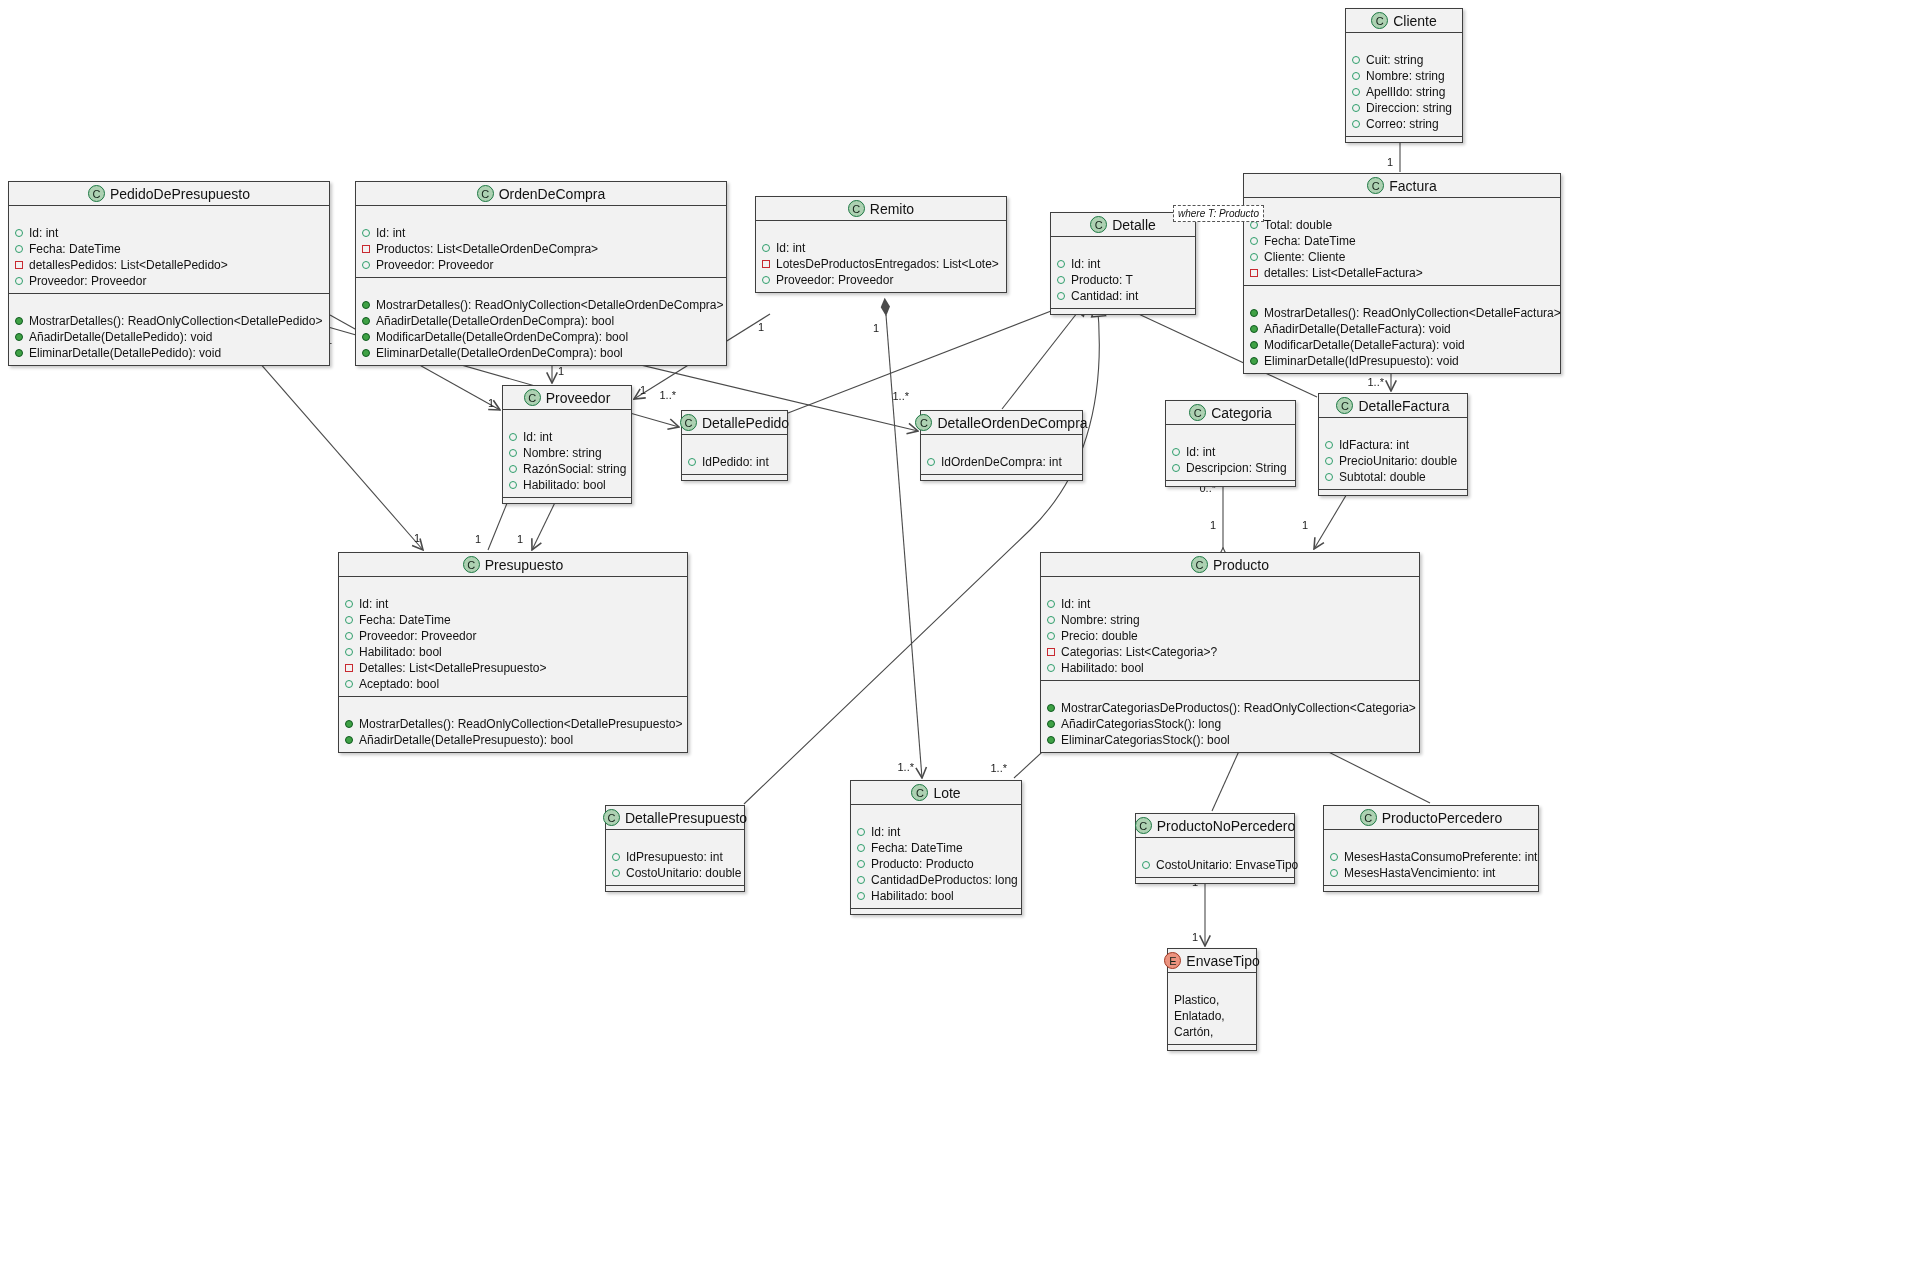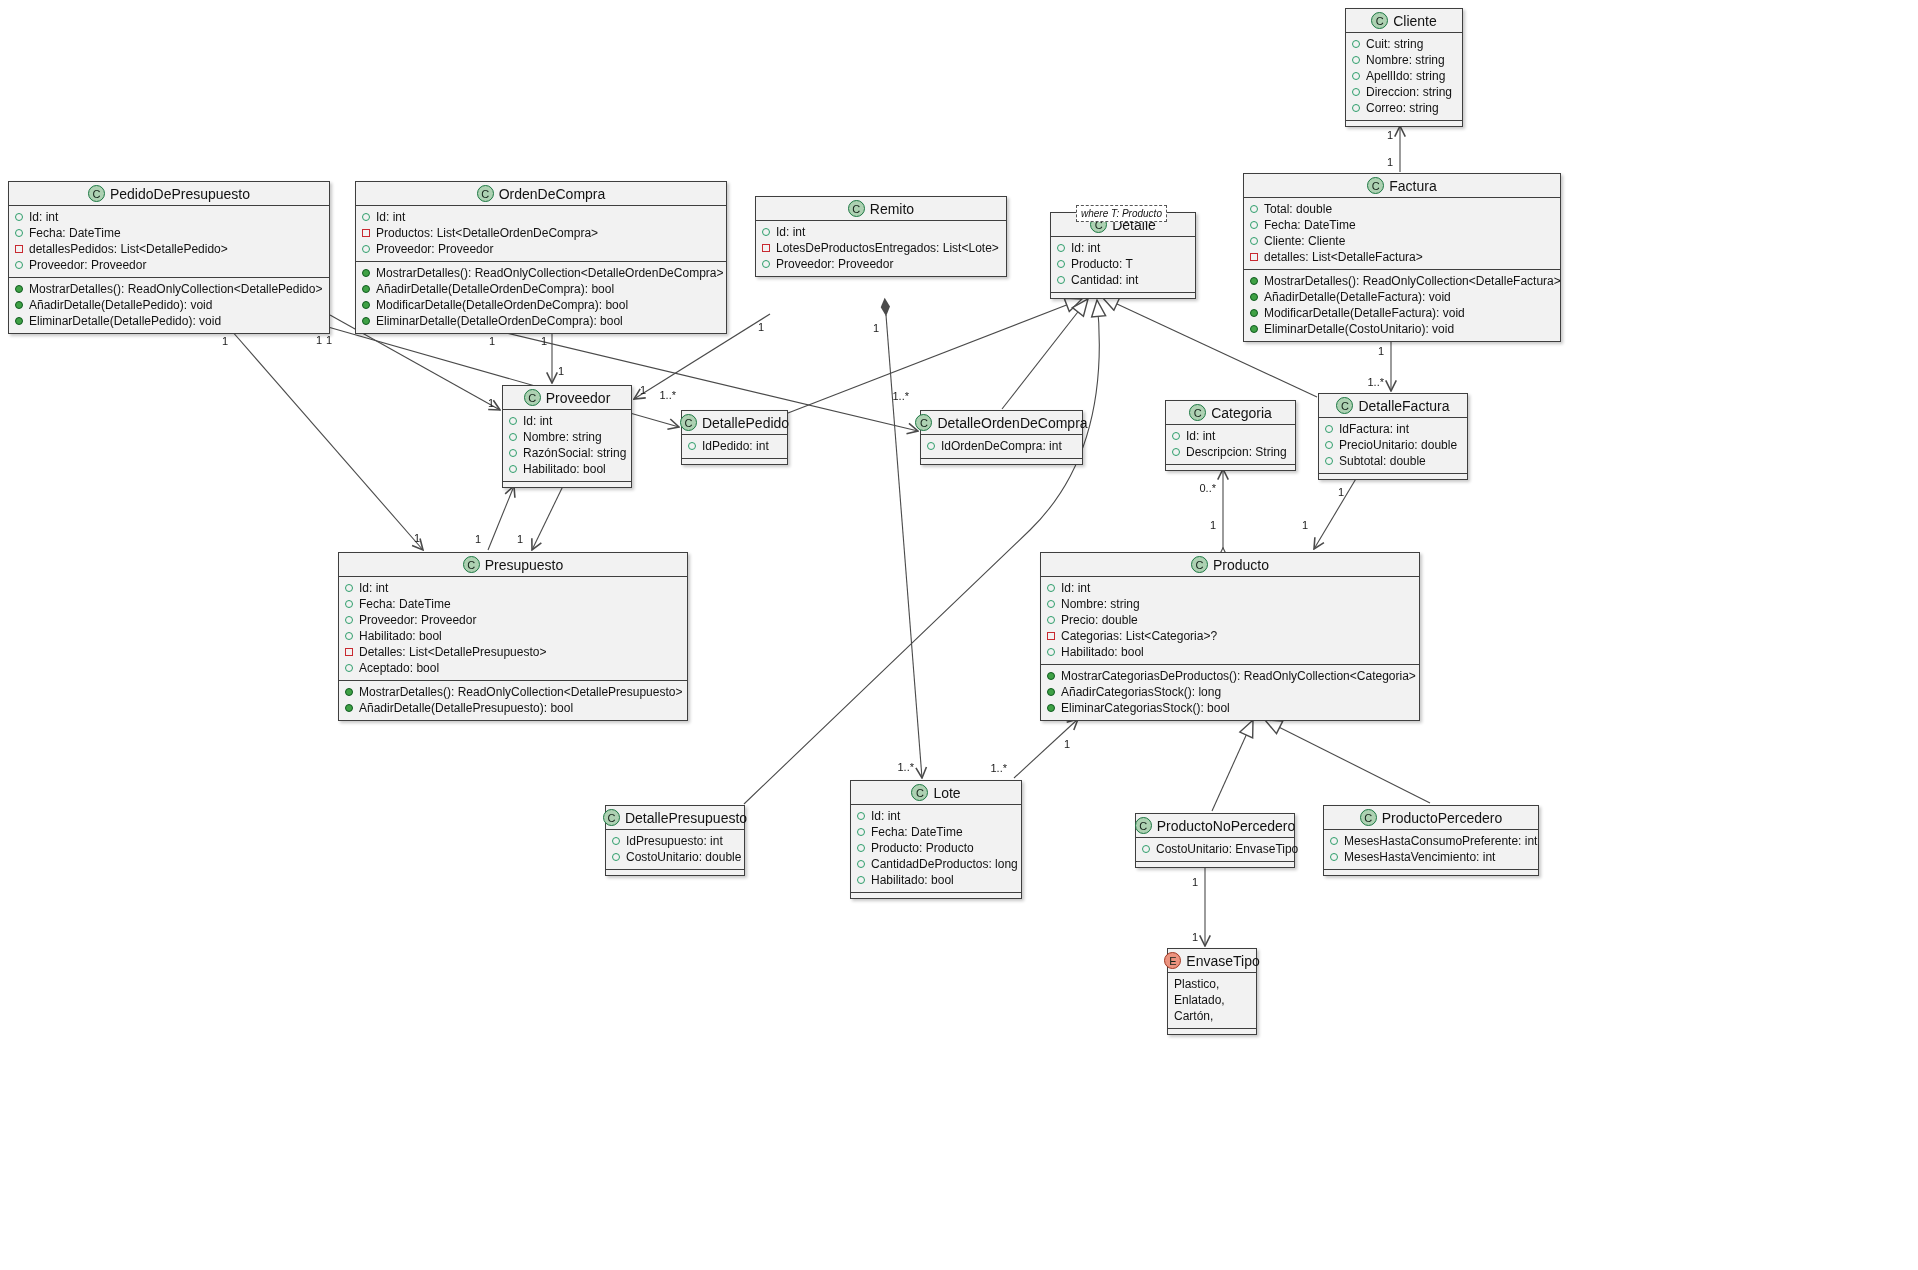--- a/index.html
+++ b/index.html
@@ -29,21 +29,21 @@
     padding:3px 8px; height:23px;
   }
   .spot {
     width:17px; height:17px; border-radius:50%;
     display:inline-flex; align-items:center; justify-content:center;
     font-size:11px; flex:none; color:#15221a;
   }
   .spot-class { background:#ADD1B2; border:1px solid #1B7742; }
   .spot-enum  { background:#EB937F; border:1px solid #A03722; }
   .cls-name { font-size:14px; }
-  .cls-sec { padding:3px 6px 4px 6px; border-top:1px solid #3f3f3f; }
+  .cls-sec { padding:19px 6px 4px 6px; border-top:1px solid #3f3f3f; }
   .cls-empty { height:6px; padding:0; }
   .mem { display:flex; align-items:center; line-height:16px; }
   .ic { width:8px; height:8px; margin-right:6px; flex:none; }
   .ic-o { border:1.4px solid #2E9E6B; border-radius:50%; background:transparent; }
   .ic-s { border:1.4px solid #C82930; background:transparent; }
   .ic-m { background:#3FA145; border:1px solid #0E5A1E; border-radius:50%; }
 
   .uml-note {
     position:absolute;
     border:1px dashed #555;
@@ -303,21 +303,21 @@
         <div class="mem">
           <span class="ic ic-m"></span>
           <span>AñadirDetalle(DetalleFactura): void</span>
         </div>
         <div class="mem">
           <span class="ic ic-m"></span>
           <span>ModificarDetalle(DetalleFactura): void</span>
         </div>
         <div class="mem">
           <span class="ic ic-m"></span>
-          <span>EliminarDetalle(CostoUnitario): void</span>
+          <span>EliminarDetalle(IdPresupuesto): void</span>
         </div>
       </div>
     </div>
   <div class="uml-class" style="left:502px;top:385px;width:130px">
       <div class="cls-head">
         <span class="spot spot-class">C</span>
         <span class="cls-name">Proveedor</span>
       </div>
       <div class="cls-sec">
         <div class="mem">
@@ -575,14 +575,14 @@
         <div class="mem">
           <span>Enlatado,</span>
         </div>
         <div class="mem">
           <span>Cartón,</span>
         </div>
       </div>
       <div class="cls-sec cls-empty"></div>
     </div>
 
-  <div class="uml-note" style="left:1076px;top:205px">where T: Producto</div>
+  <div class="uml-note" style="left:1173px;top:205px">where T: Producto</div>
 </div>
 
 </body></html>

